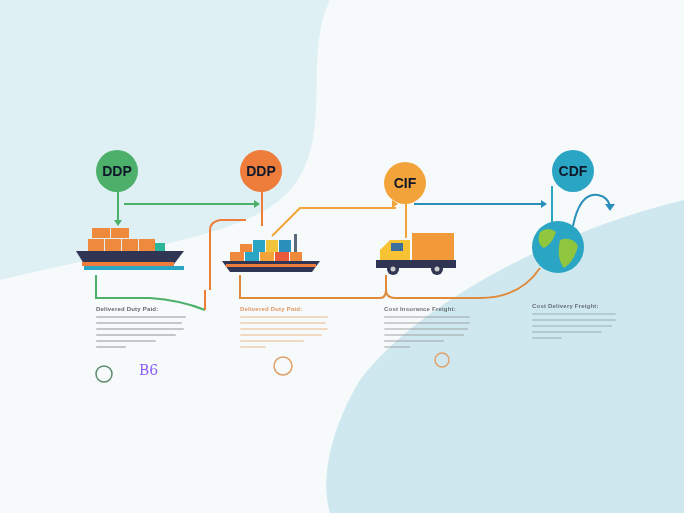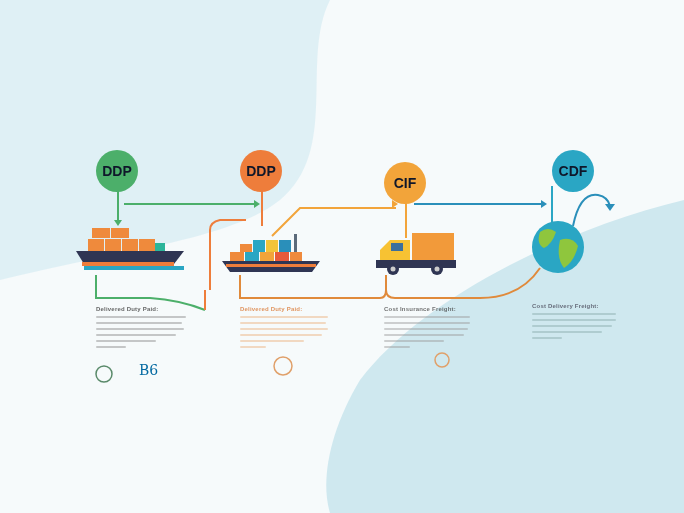--- a/index.html
+++ b/index.html
@@ -4,21 +4,21 @@
 <style>
   html,body{margin:0;padding:0;}
   body{width:684px;height:513px;overflow:hidden;position:relative;
     font-family:"Liberation Sans",sans-serif;background:#f3f9fb;}
   .bg{position:absolute;inset:0;}
   .node{position:absolute;width:42px;height:42px;border-radius:50%;
     color:#0f172a;font-weight:bold;font-size:14px;display:flex;align-items:center;justify-content:center;}
   .info{position:absolute;width:90px;}
   .info .title{font-size:6px;font-weight:bold;letter-spacing:.2px;opacity:.75;white-space:nowrap;overflow:hidden;}
   .info .line{height:2px;border-radius:1px;margin-top:4px;opacity:.45;}
-  .badge{position:absolute;font-size:14px;color:#0369a1;font-family:"DejaVu Serif",serif;}
+  .badge{position:absolute;font-size:14px;color:#8b5cf6;font-family:"DejaVu Serif",serif;}
 </style>
 </head>
 <body>
 
 <svg class="bg" width="684" height="513" viewBox="0 0 684 513">
   <rect width="684" height="513" fill="#f6fafb"></rect>
   <path d="M0 0 H330 C300 60 340 150 280 200 C230 240 120 250 0 280 Z" fill="#d9eef4" opacity=".8"></path>
   <path d="M684 200 C560 230 420 300 360 380 C330 430 320 480 330 513 H684 Z" fill="#cfe8ef"></path>
 
   <g fill="none" stroke-width="2">

